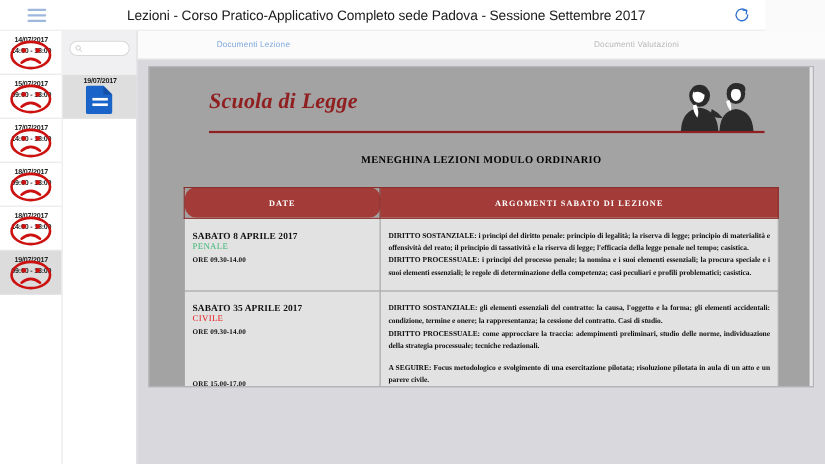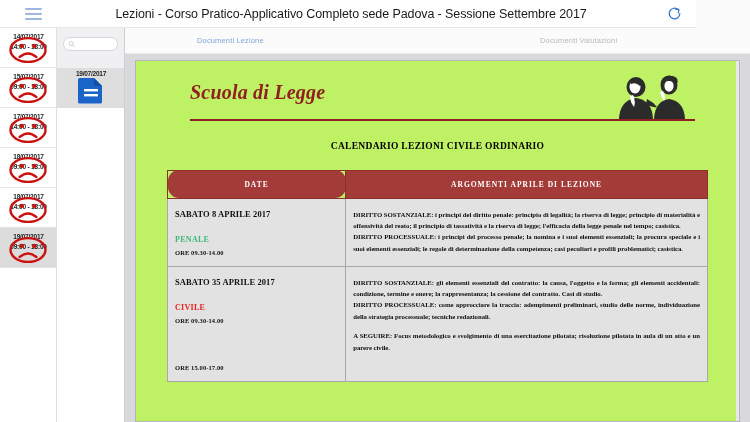--- a/index.html
+++ b/index.html
@@ -91,21 +91,21 @@
     position:absolute; top:8px; left:50%; transform:translateX(-50%);
   }
 
   
   .viewer {
     position:absolute; top:54px; left:125px; width:625px; height:368px;
     background:#d9d9dd;
     padding:6px 10px 0 10px;
   }
   .page {
-    position:relative; width:100%; height:362px; background:#bef264;
+    position:relative; width:100%; height:292px; background:#a3a3a3;
     border:1px solid #b6b6ba; overflow:hidden;
     padding: 14px 26px 0 26px;
   }
   .doc-head { position:relative; height:42px; }
   .doc-brand {
     font-family:"Liberation Serif", serif; font-style:italic; font-weight:700;
     font-size:20px; color:#8f1f20; letter-spacing:0.2px;
     position:absolute; left:28px; top:6px;
   }
   .doc-logo { position:absolute; right:14px; top:0; }
@@ -128,21 +128,21 @@
     font-size:7.5px; letter-spacing:1px; padding:9px 4px;
     border:1px solid #8b2f2c;
   }
   table.cal th.col-date { width:33%;border-radius:11px; }
   table.cal td {
     background:#e2e2e2; border:1px solid #a8a8a8;
     vertical-align:top; padding:10px 7px;
     font-family:"Liberation Serif", serif; color:#111;
   }
   .cell-date { font-size:8.5px; font-weight:700; letter-spacing:0.1px; }
-  .cell-subject { font-size:8px; font-weight:700; margin-top:16px; letter-spacing:0.3px; }
+  .cell-subject { font-size:8px; font-weight:400; margin-top:0; letter-spacing:0.3px; }
   .cell-subject.penale { color:#3cb878; }
   .cell-subject.civile { color:#e8201f; }
   .cell-hours { font-size:6.5px; font-weight:700; margin-top:5px; letter-spacing:0.1px; }
   .cell-hours.second { margin-top:40px; }
   .cell-topic {
     font-size:6.8px; font-weight:700; line-height:1.68;
     text-align:justify; letter-spacing:-0.05px;
   }
   .cell-topic p { margin:0; }
   .cell-topic p + p { margin-top:0; }
@@ -285,27 +285,27 @@
             <path d="M55.5 8 q3 -9 12 -7 q6 1 5 7 q-9 -4 -17 0 z"></path>
             <path d="M49 44 q1 -18 15 -20 q15 2 16 20 z"></path>
             <path d="M42 24 q6 3 10 8 q-6 1 -11 -3 z"></path>
             <path d="M58 16 q3 6 1 10 q-3 -4 -4 -9 z" fill="#ffffff"></path>
             <path d="M28 20 q3 7 1 12 q-4 -5 -4 -11 z" fill="#ffffff"></path>
           </g>
         </svg>
       </div>
       <div class="doc-rule"></div>
 
-      <div class="doc-h2">CALENDARIO LEZIONI CIVILE ORDINARIO</div>
+      <div class="doc-h2">MENEGHINA LEZIONI MODULO ORDINARIO</div>
 
       <table class="cal">
         <thead>
           <tr>
             <th class="col-date">DATE</th>
-            <th>ARGOMENTI APRILE DI LEZIONE</th>
+            <th>ARGOMENTI SABATO DI LEZIONE</th>
           </tr>
         </thead>
         <tbody>
           <tr>
             <td>
               <div class="cell-date">SABATO 8 APRILE 2017</div>
               <div class="cell-subject penale">PENALE</div>
               <div class="cell-hours">ORE 09.30-14.00</div>
             </td>
             <td class="cell-topic">

